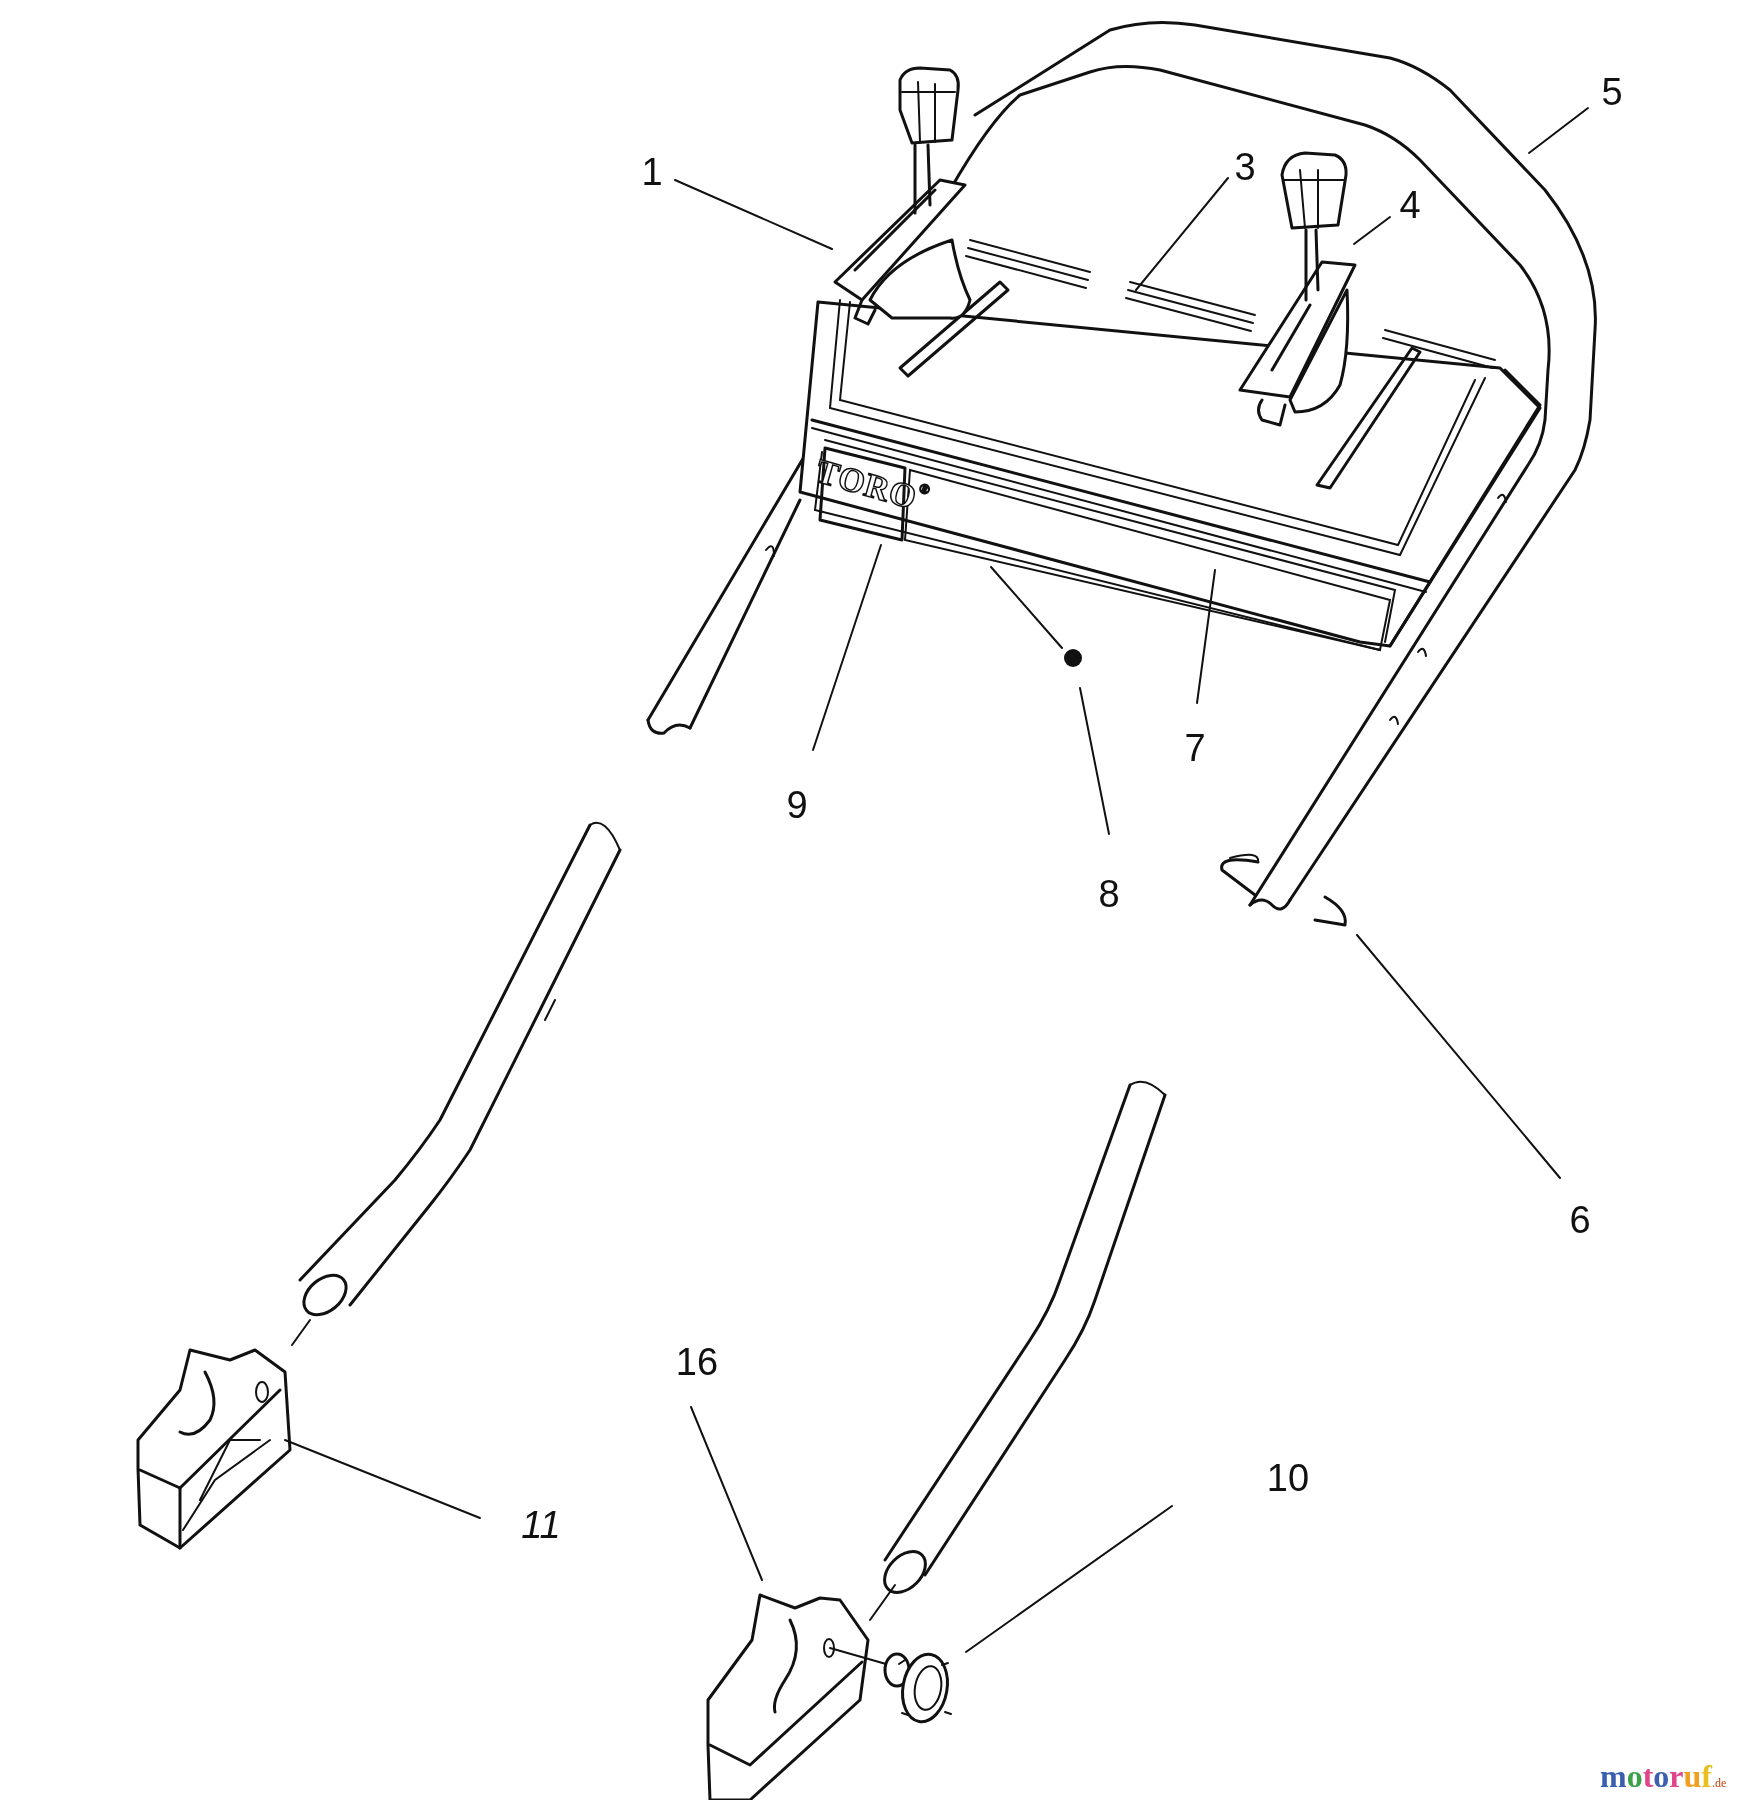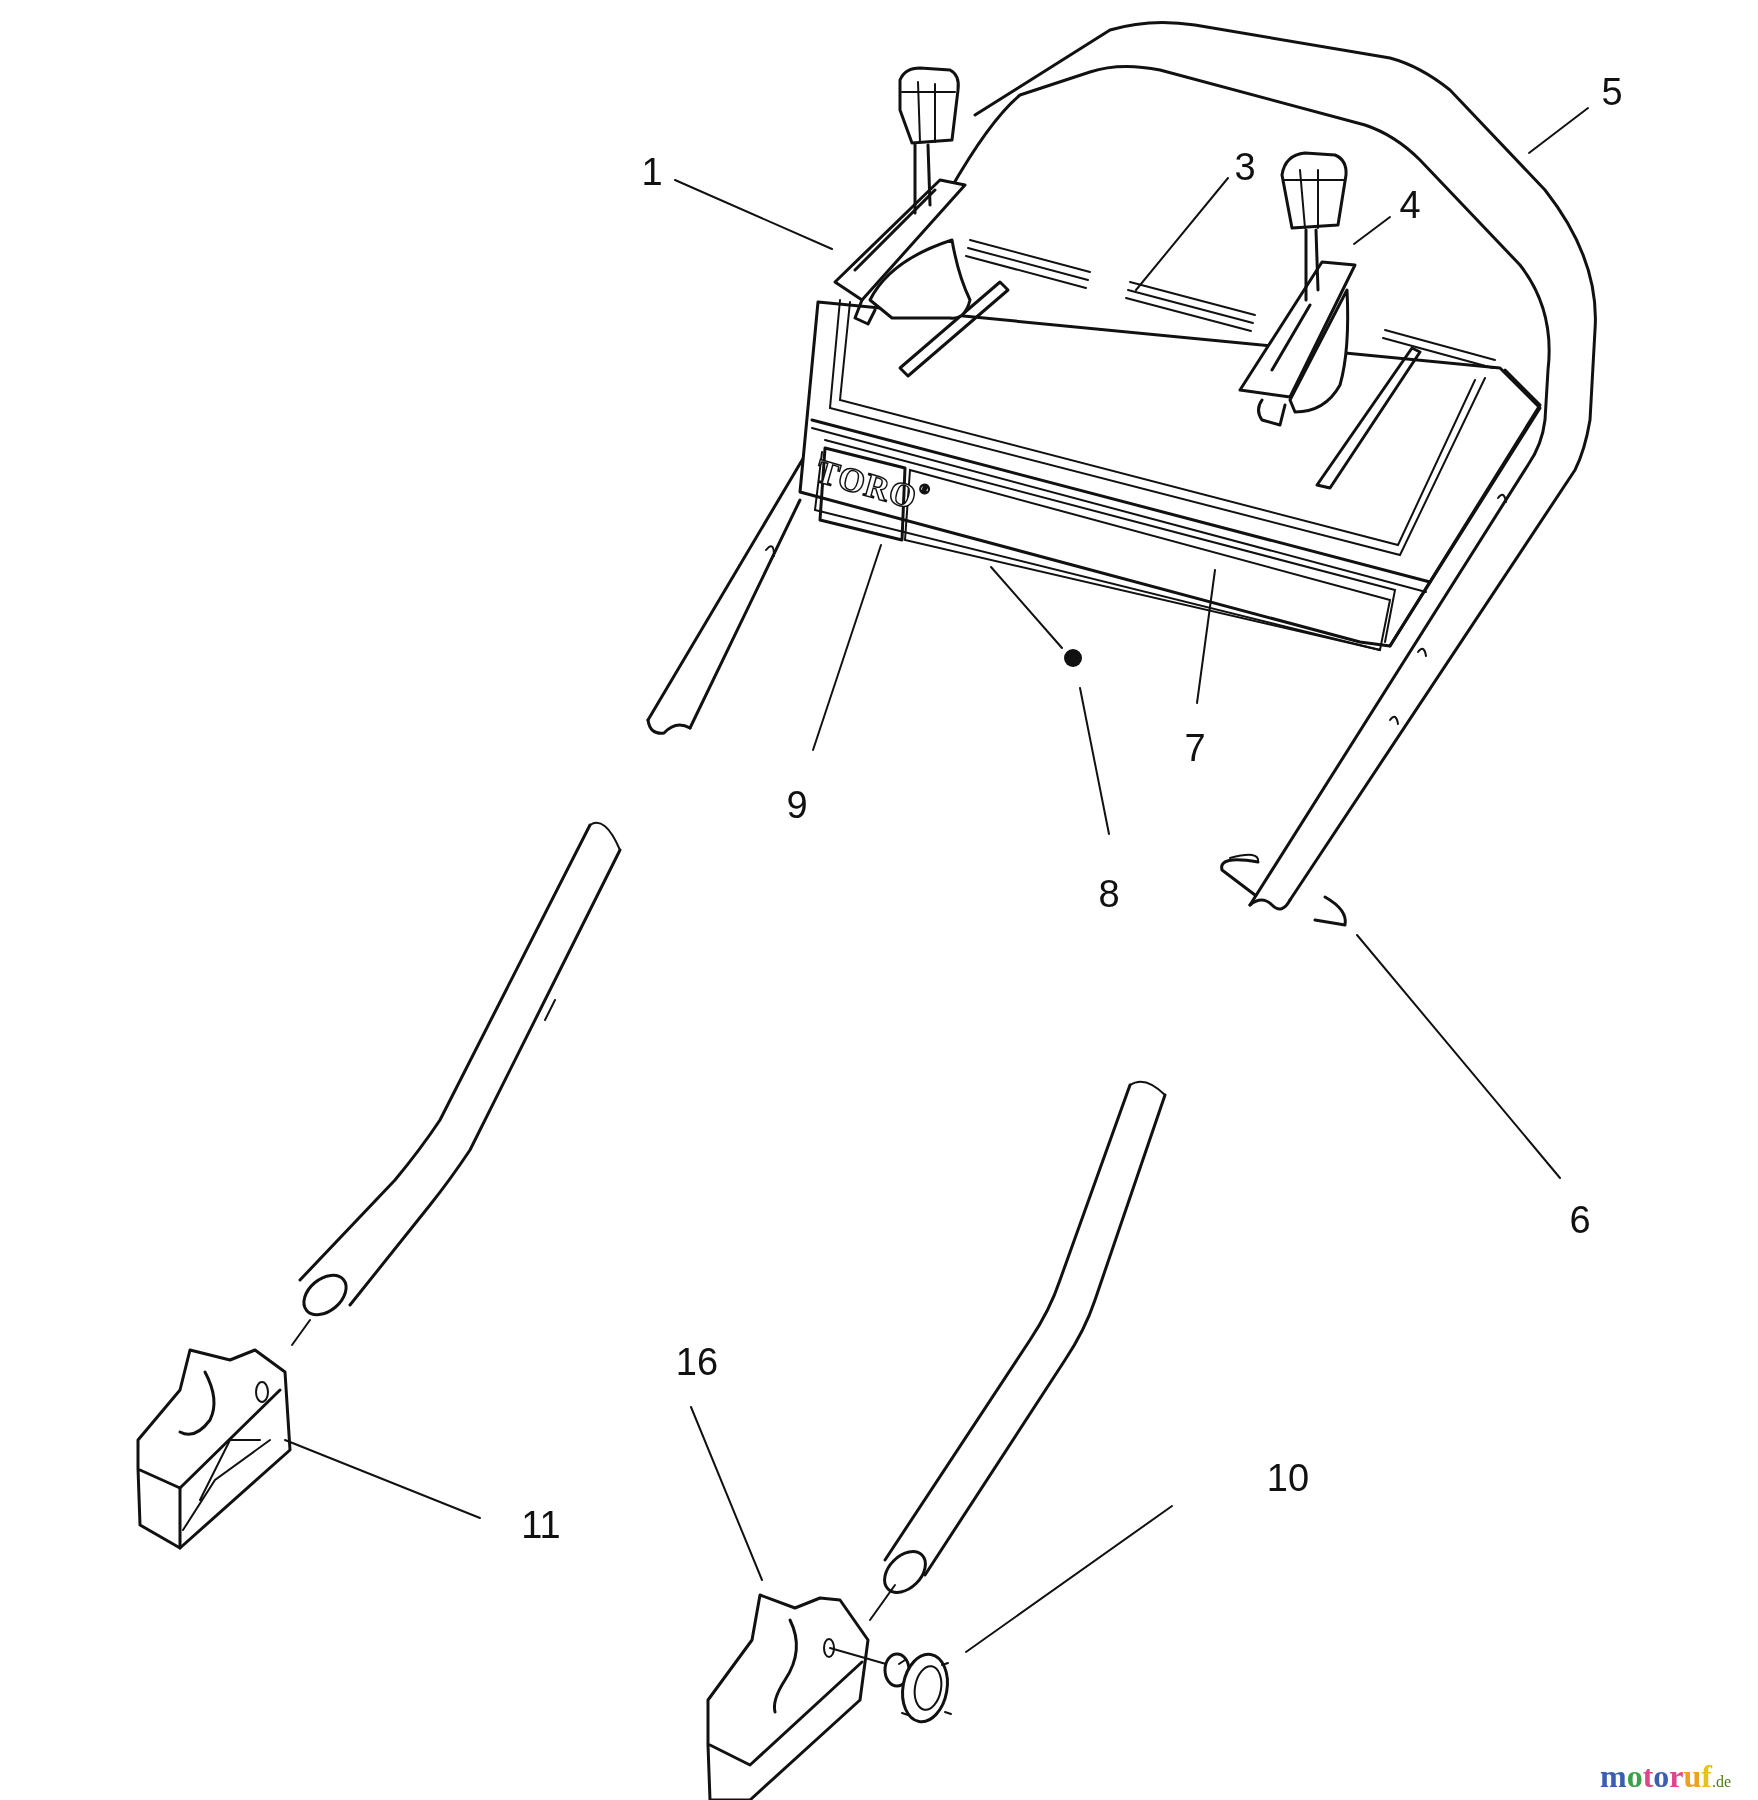--- a/index.html
+++ b/index.html
@@ -10,21 +10,21 @@
   .thin { fill: none; stroke: #111; stroke-width: 2; stroke-linecap: round; }
   .fillw { fill: #fff; stroke: #111; stroke-width: 3; stroke-linejoin: round; }
   .callout { position: absolute; font-size: 38px; color: #111; line-height: 1;
              transform: translate(-50%, -50%); white-space: nowrap; }
   .logo { position: absolute; font-family: "Liberation Serif", serif; font-weight: bold;
           font-size: 34px; color: #fff; -webkit-text-stroke: 1.5px #111;
           transform: rotate(16deg); transform-origin: left top; letter-spacing: 1px; }
   .watermark { position: absolute; left: 1600px; top: 1758px; font-family: "Liberation Serif", serif;
                font-size: 32px; font-weight: bold; letter-spacing: 0px; }
   .watermark span { display: inline-block; }
-  .wm-tld { font-size: 16px; color: #4d7c0f; font-weight: normal; }
+  .wm-tld { font-size: 12px; color: #c2410c; font-weight: normal; }
 </style>
 </head>
 <body>
 
 <svg id="diagram" viewBox="0 0 1758 1800" xmlns="http://www.w3.org/2000/svg">
 
   <g>
     <path class="ln" d="M975 115 L1110 30 Q1150 18 1195 25 L1390 58 Q1420 66 1450 90 L1545 190 Q1600 260 1595 330 L1590 420 Q1585 450 1575 470 L1290 900"></path>
     <path class="ln" d="M950 190 Q990 120 1020 95 L1090 72 Q1120 62 1160 70 L1365 125 Q1395 135 1420 160 L1520 265 Q1555 310 1548 370 L1545 420 Q1542 445 1528 465 L1250 905"></path>
 
@@ -173,18 +173,18 @@
 
 <div class="callout" style="left:652px;top:172px;">1</div>
 <div class="callout" style="left:1245px;top:167px;">3</div>
 <div class="callout" style="left:1410px;top:205px;">4</div>
 <div class="callout" style="left:1612px;top:92px;">5</div>
 <div class="callout" style="left:1580px;top:1220px;">6</div>
 <div class="callout" style="left:1195px;top:748px;">7</div>
 <div class="callout" style="left:1109px;top:894px;">8</div>
 <div class="callout" style="left:797px;top:805px;">9</div>
 <div class="callout" style="left:1288px;top:1478px;">10</div>
-<div class="callout" style="left:541px;top:1525px;">11</div>
+<div class="callout" style="left:541px;top:1525px;font-style:italic;">11</div>
 <div class="callout" style="left:697px;top:1362px;">16</div>
 
 <div class="watermark">
   <span style="color:#3a5fb0">m</span><span style="color:#3aa04a">o</span><span style="color:#e0468c">t</span><span style="color:#3a5fb0">o</span><span style="color:#e0468c">r</span><span style="color:#f0a020">u</span><span style="color:#e8c020">f</span><span class="wm-tld">.de</span>
 </div>
 
 </body></html>

